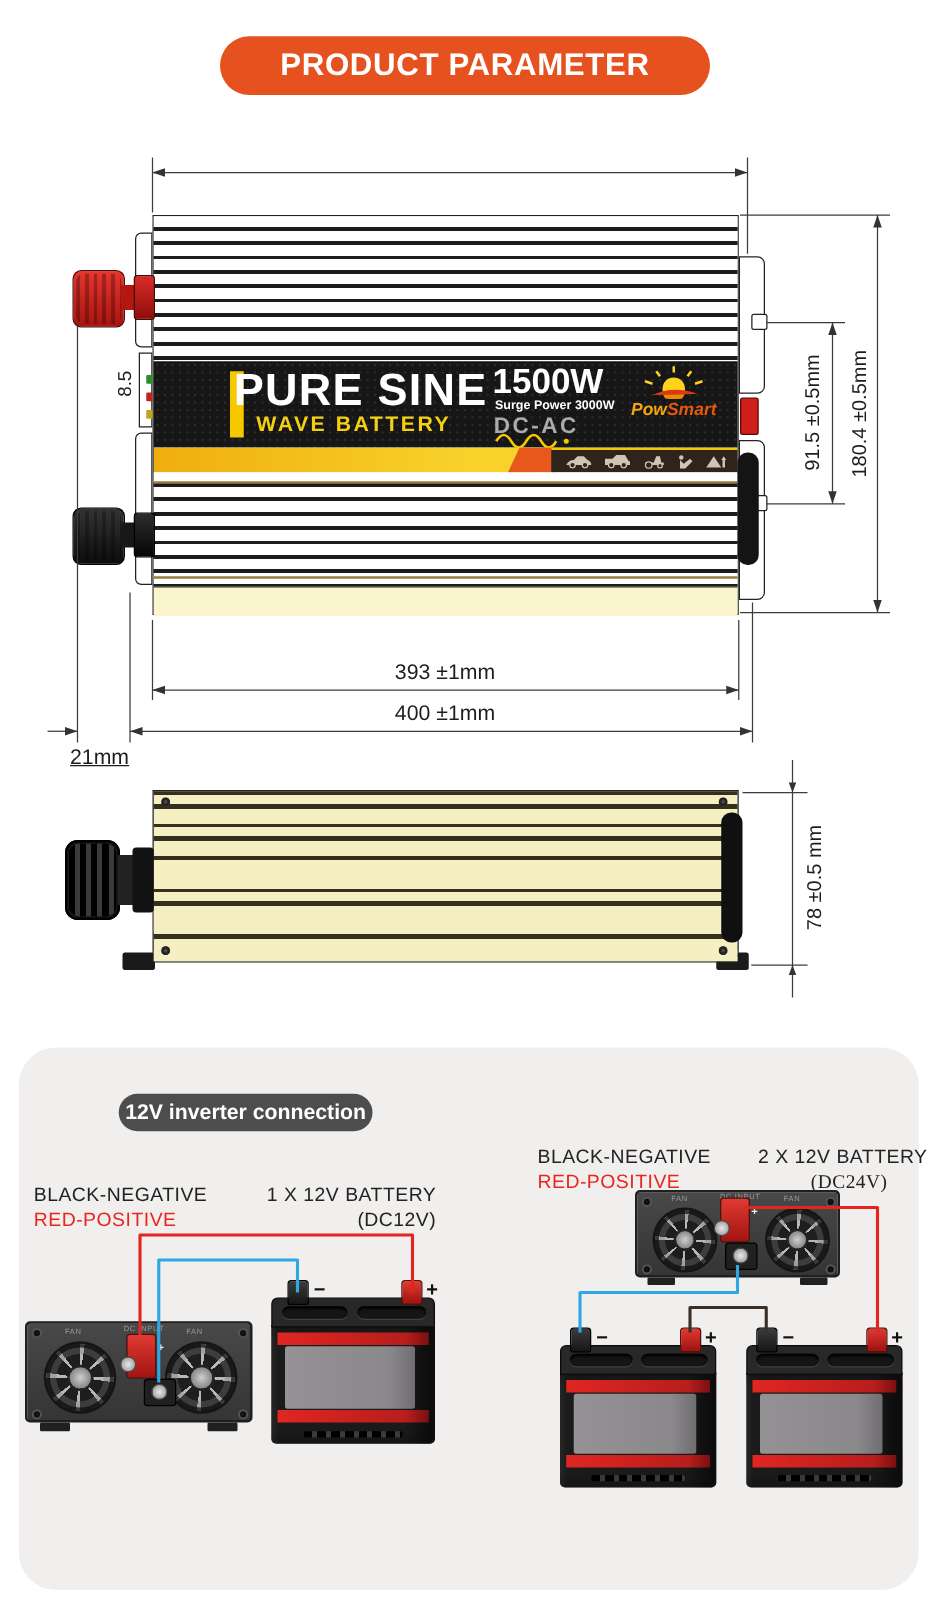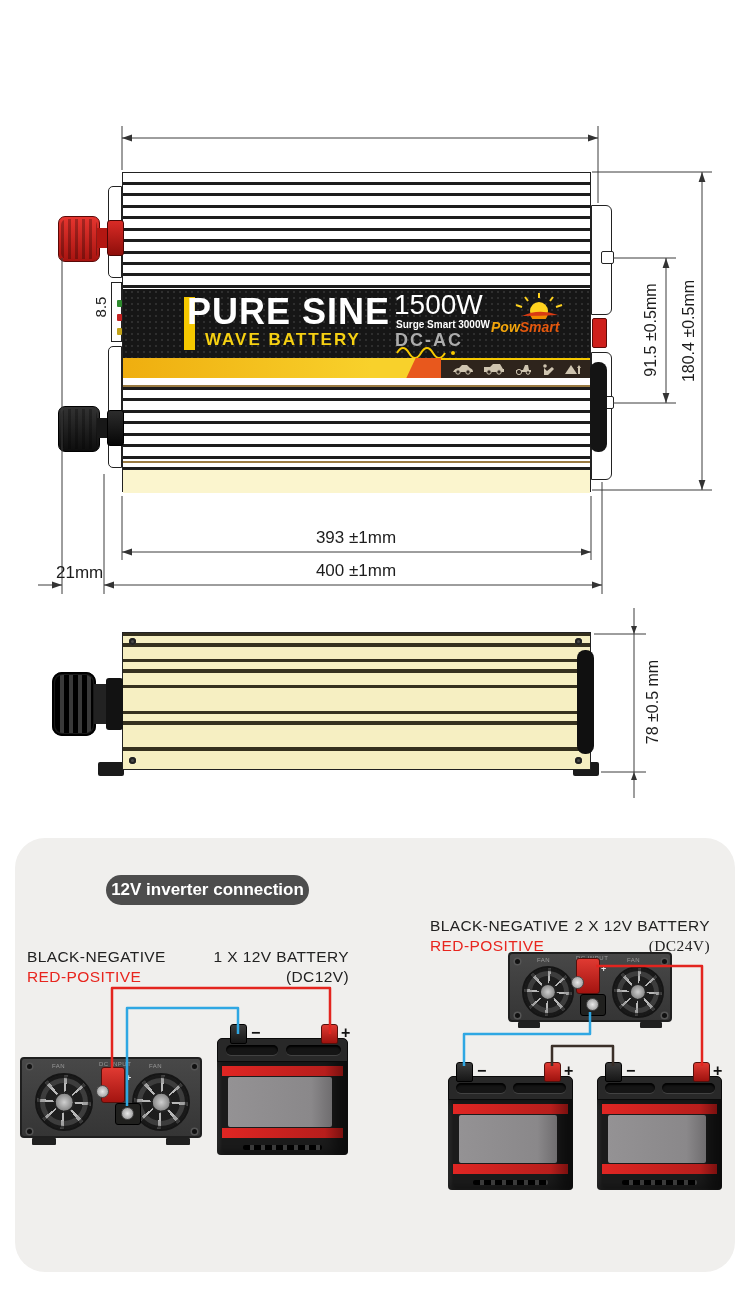--- a/index.html
+++ b/index.html
@@ -17,24 +17,24 @@
   .fins-top{position:absolute;left:0;top:0;width:100%;height:116px;
             background:repeating-linear-gradient(180deg,#fff 0 8.5px,#1c1c1c 8.5px 11.5px);}
   .fins-bottom{position:absolute;left:0;top:205px;width:100%;height:91px;
             background:repeating-linear-gradient(180deg,#fff 0 8.5px,#1c1c1c 8.5px 11.5px);}
   .tanline{position:absolute;left:0;width:100%;height:1.5px;background:#9A7B42;}
   .band{position:absolute;left:0;top:116px;width:100%;height:69px;background:#161616;
         background-image:radial-gradient(rgba(255,255,255,.10) 1px,transparent 1.2px);background-size:6px 6px;}
   .ybar{position:absolute;left:61px;top:8px;width:11px;height:53px;background:#F5C800;}
   .brand1{position:absolute;left:64px;top:2px;font-size:36px;font-weight:900;color:#fff;letter-spacing:1px;white-space:nowrap;}
   .brand2{position:absolute;left:82px;top:41px;font-size:17px;font-weight:800;color:#F5D012;letter-spacing:2px;white-space:nowrap;}
-  .power{position:absolute;left:271px;top:0px;font-size:28px;font-weight:400;color:#fff;white-space:nowrap;}
+  .power{position:absolute;left:271px;top:0px;font-size:28px;font-weight:700;color:#fff;white-space:nowrap;}
   .surge{position:absolute;left:273px;top:30px;font-size:10px;font-weight:bold;color:#fff;white-space:nowrap;}
   .dcac{position:absolute;left:272px;top:41px;font-size:18px;font-weight:bold;color:#ABABAB;letter-spacing:2px;white-space:nowrap;}
-  .logo{position:absolute;left:368px;top:2px;width:96px;}
+  .logo{position:absolute;left:368px;top:2px;width:96px;text-align:center;}
   .logo-text{font-size:14px;font-weight:900;font-style:italic;white-space:nowrap;}
   .logo-pow{color:#F2A50C;}
   .logo-smart{color:#E4580E;}
   .strip{position:absolute;left:0;top:185px;width:100%;height:20px;overflow:hidden;}
   .strip-yellow{position:absolute;left:0;top:0;width:310px;height:20px;background:linear-gradient(90deg,#EFAE0F,#F8D12B 80%);}
   .strip-wedge{position:absolute;left:288px;top:0;width:38px;height:20px;background:#E8581D;transform:skewX(-25deg);}
   .strip-dark{position:absolute;left:318px;top:0;width:151px;height:20px;background:#2E241C;border-top:2px solid #F5C800;box-sizing:border-box;
               display:flex;align-items:center;justify-content:flex-end;gap:9px;padding-right:10px;}
   .strip-icon{display:block;}
   .cream{position:absolute;left:0;top:296px;width:100%;height:24px;background:#FBF5CE;border-top:1.5px solid #222;box-sizing:border-box;}
@@ -71,21 +71,21 @@
   
   .dim{color:#1d1d1d;font-size:17px;white-space:nowrap;z-index:60;}
   .dim-center{display:flex;align-items:center;justify-content:center;}
   .vdim{height:20px;line-height:20px;text-align:center;transform:rotate(-90deg);transform-origin:center;z-index:60;
         color:#1d1d1d;font-size:16px;white-space:nowrap;}
   .tolstack{display:inline-flex;flex-direction:column;font-size:10px;line-height:10px;margin:0 3px;font-weight:bold;}
   .dim-main{font-size:18px;}
 
   
   .panel{left:15px;top:838px;width:720px;height:434px;background:#F0EFED;border-radius:30px;z-index:2;}
-  .pill{height:30px;border-radius:15px;background:#4D4D4D;display:flex;align-items:center;justify-content:center;z-index:5;margin-left:11px;}
+  .pill{height:30px;border-radius:15px;background:#4D4D4D;display:flex;align-items:center;justify-content:center;z-index:5;}
   .pill span{color:#fff;font-size:17px;font-weight:bold;white-space:nowrap;}
   .lab{font-size:15.5px;font-weight:500;letter-spacing:.4px;white-space:nowrap;z-index:5;color:#222;}
   .lab.red{color:#E8251E;}
   .lab.right{text-align:right;}
   .tip{width:750px;text-align:center;font-size:17.5px;color:#151515;z-index:5;}
 
   
   .inv{background:linear-gradient(180deg,#484848,#353535);border:2px solid #1f1f1f;border-radius:4px;box-sizing:border-box;z-index:5;}
   .fan{position:absolute;border-radius:50%;border:2px solid #151515;
        background:repeating-conic-gradient(rgba(205,205,205,.85) 0deg 8deg,rgba(28,28,28,.95) 8deg 45deg);
@@ -115,20 +115,23 @@
   .bat-panel{position:absolute;left:11px;right:16px;background:linear-gradient(90deg,#949294,#8a888a 80%,#6f6d6f);border-radius:2px;}
   .bat-vent{position:absolute;left:20%;width:60%;height:5px;background:repeating-linear-gradient(90deg,#000 0 7px,#3a3a3a 7px 11px);border-radius:2px;}
 
   svg.overlay{position:absolute;left:0;top:0;z-index:50;pointer-events:none;}
 </style>
 </head>
 <body>
 
 <div class="page">
 
+  <div class="abs banner">
+    <span>PRODUCT PARAMETER</span>
+  </div>
 
   <div class="abs flange" style="left:108px;top:186px;width:14px;height:92px;border-radius:5px 0 0 5px;"></div>
   <div class="abs flange" style="left:111px;top:282px;width:11px;height:60px;"></div>
   <div class="abs flange" style="left:108px;top:346px;width:14px;height:122px;border-radius:5px 0 0 5px;"></div>
 
   <div class="abs flange" style="left:591px;top:205px;width:21px;height:110px;border-radius:0 6px 6px 0;"></div>
   <div class="abs flange" style="left:591px;top:352px;width:21px;height:128px;border-radius:0 6px 6px 0;"></div>
   <div class="abs notch" style="left:601px;top:251px;width:13px;height:13px;"></div>
   <div class="abs notch" style="left:601px;top:396px;width:13px;height:13px;"></div>
   <div class="abs red-tab" style="left:592px;top:318px;width:13px;height:28px;"></div>
@@ -145,21 +148,21 @@
   <div class="abs term-neck black" style="left:97px;top:418px;"></div>
   <div class="abs term-collar black" style="left:107px;top:410px;"></div>
 
   <div class="abs front-body">
     <div class="fins-top"></div>
     <div class="band">
       <div class="ybar"></div>
       <div class="brand1">PURE SINE</div>
       <div class="brand2">WAVE BATTERY</div>
       <div class="power">1500W</div>
-      <div class="surge">Surge Smart 3000W</div>
+      <div class="surge">Surge Power 3000W</div>
       <div class="dcac">DC-AC</div>
       <svg class="abs" style="left:272px;top:58px;" width="62" height="12" viewBox="0 0 62 12">
         <path d="M2,6 q6,-10 12,0 t12,0 t12,0 t12,0" stroke="#F5C800" stroke-width="2" fill="none"></path>
         <circle cx="58" cy="6" r="2" fill="#F5C800"></circle>
       </svg>
       <div class="logo">
         <svg width="62" height="28" viewBox="0 0 62 28" style="display:block;margin:0 auto;">
           <g stroke="#FFD21E" stroke-width="2">
             <line x1="31" y1="2" x2="31" y2="7"></line>
               <line x1="17" y1="6" x2="20" y2="10"></line>
@@ -237,21 +240,21 @@
     <span>12V inverter connection</span>
   </div>
 
   <div class="abs lab" style="left:27px;top:948px;">BLACK-NEGATIVE</div>
   <div class="abs lab red" style="left:27px;top:968px;">RED-POSITIVE</div>
   <div class="abs lab right" style="left:199px;top:948px;width:150px;">1 X 12V BATTERY</div>
   <div class="abs lab right" style="left:199px;top:968px;width:150px;">(DC12V)</div>
 
   <div class="abs lab" style="left:430px;top:917px;">BLACK-NEGATIVE</div>
   <div class="abs lab red" style="left:430px;top:937px;">RED-POSITIVE</div>
-  <div class="abs lab right" style="left:560px;top:917px;width:150px;">2 X 12V BATTERY</div>
+  <div class="abs lab right" style="left:592px;top:917px;width:150px;">2 X 12V BATTERY</div>
   <div class="abs lab right" style="left:560px;top:937px;width:150px;font-family:Liberation Serif, serif;">(DC24V)</div>
 
   <div class="abs inv" style="left:20px;top:1057px;width:182px;height:81px;">
     <div class="fan" style="left:13px;top:14px;width:54px;height:54px;"></div>
     <div class="fan" style="left:110px;top:14px;width:54px;height:54px;"></div>
     <div class="inv-txt" style="left:30px;top:4px;">FAN</div>
     <div class="inv-txt" style="left:127px;top:4px;">FAN</div>
     <div class="inv-txt" style="left:77px;top:2px;">DC INPUT</div>
     <div class="rterm" style="left:79px;top:8px;width:22px;height:34px;"></div>
     <div class="nut" style="left:74px;top:26px;"></div>
@@ -379,16 +382,16 @@
       <path d="M590,1012 V1034 H464 V1066" stroke="#2FA7E3" stroke-width="2.5"></path>
       <path d="M552,1066 V1046 H613 V1066" stroke="#3A2F28" stroke-width="2.5"></path>
     </g>
   </svg>
 
   <div class="abs vdim" style="left:71px;top:297px;width:60px;font-size:15px;">8.5</div>
   <div class="abs vdim" style="left:591px;top:320px;width:120px;">91.5 ±0.5mm</div>
   <div class="abs vdim" style="left:624px;top:321px;width:130px;">180.4 ±0.5mm</div>
   <div class="abs dim" style="left:286px;top:528px;width:140px;text-align:center;">393 ±1mm</div>
   <div class="abs dim" style="left:286px;top:561px;width:140px;text-align:center;">400 ±1mm</div>
-  <div class="abs dim" style="left:56px;top:563px;">21mm</div>
+  <div class="abs dim" style="left:56px;top:596px;text-decoration:underline;">21mm</div>
   <div class="abs vdim" style="left:603px;top:692px;width:100px;">78 ±0.5 mm</div>
 
 </div>
 
 </body></html>

